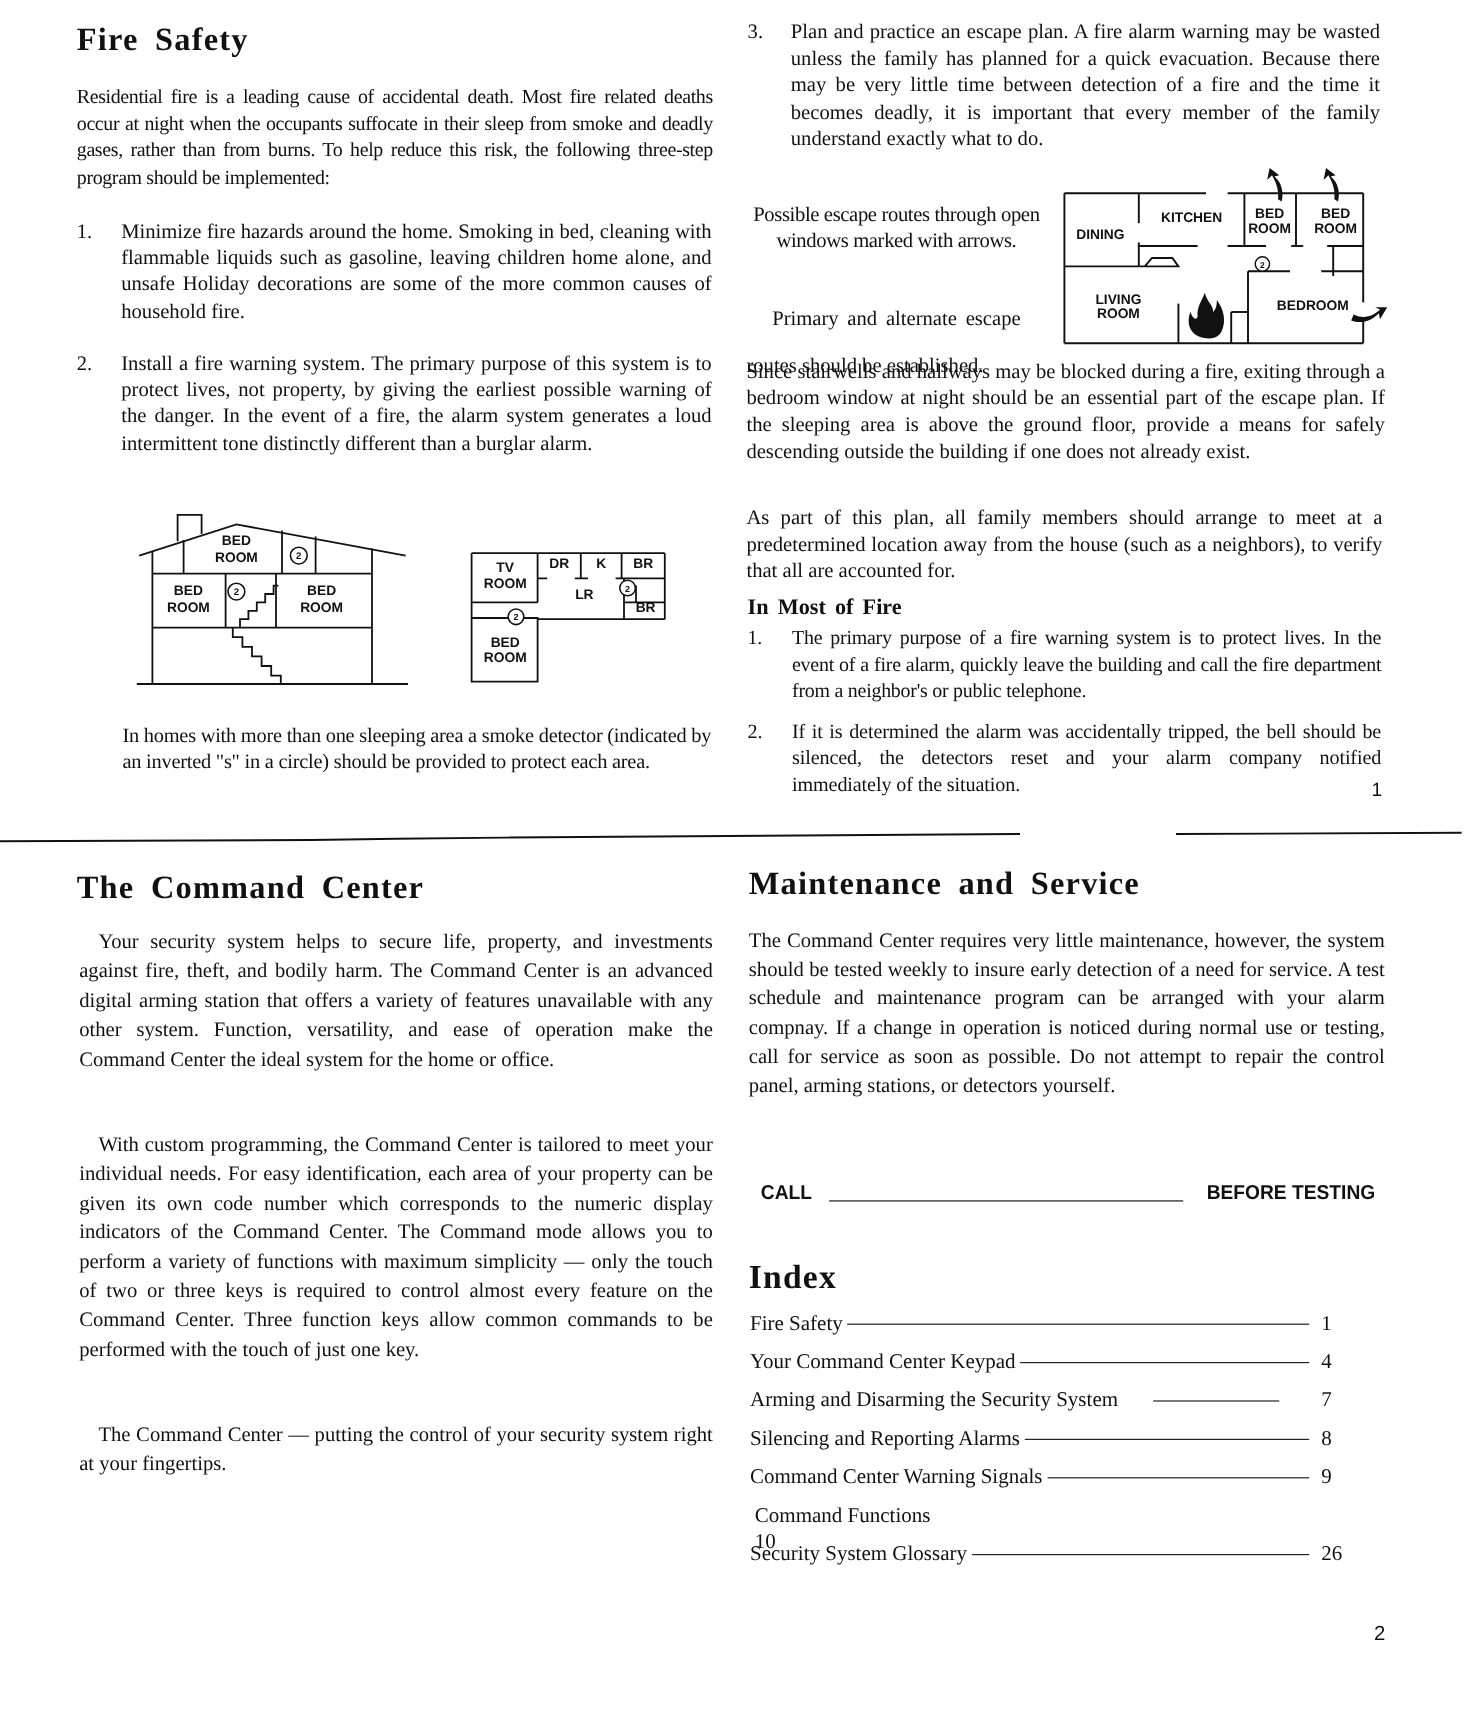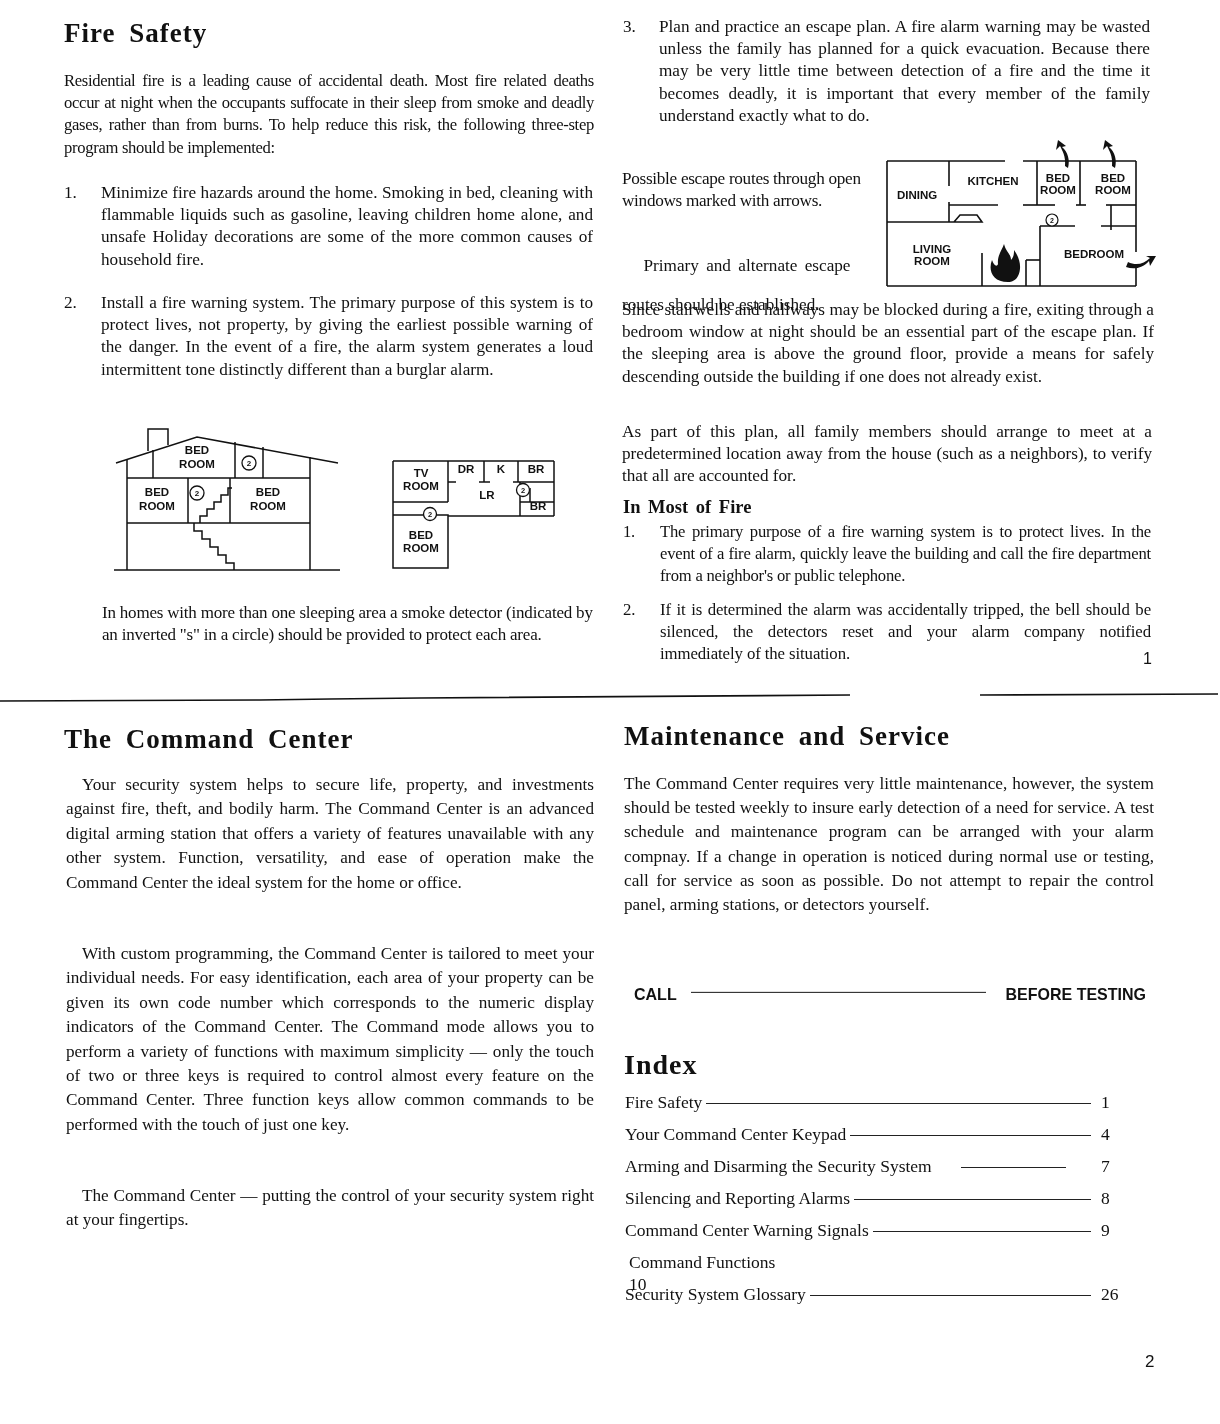--- a/index.html
+++ b/index.html
@@ -14,21 +14,21 @@
   .sans { font-family: "Liberation Sans", "DejaVu Sans", sans-serif; }
   .diag-label { font-family: "Liberation Sans", sans-serif; font-weight: bold; font-size: 11.5px;
                 text-anchor: middle; fill: #111; }
   .diag-label-sm { font-family: "Liberation Sans", sans-serif; font-weight: bold; font-size: 9.5px;
                    text-anchor: middle; fill: #111; }
   .idx-row { position: absolute; left: 625px; width: 500px; height: 24px; font-size: 17.5px;
              display: flex; align-items: baseline; }
   .idx-row .t { white-space: nowrap; }
   .idx-row .lead { flex: 1; border-bottom: 1.3px solid #222; margin: 0 10px 0 4px; transform: translateY(-4px); }
   .idx-row .pg { width: 24px; text-align: left; }
-  .call { position: absolute; left: 634px; top: 986px; width: 512px; display: flex; align-items: center;
+  .call { position: absolute; left: 634px; top: 986px; width: 512px; display: flex; align-items: flex-end;
           font-family: "Liberation Sans", sans-serif; font-weight: bold; font-size: 16px; transform: scaleY(1.05); }
   .call .blank { flex: 1; border-bottom: 1.4px solid #222; margin: 0 20px 0 14px; transform: translateY(-3px); }
 </style>
 </head>
 <body>
 
 <h1 class="sec" style="left:64px; top:18px;">Fire Safety</h1>
 
 <p class="p" style="left:64px; top:70px; width:530px; font-size:16.6px; letter-spacing:-0.3px;">Residential fire is a leading cause of accidental death.  Most fire related deaths occur at night when the occupants suffocate in their sleep from smoke and deadly gases, rather than from burns.  To help reduce this risk, the following three-step program should be implemented:</p>
 
@@ -113,21 +113,21 @@
   <text class="diag-label" x="31" y="94">ROOM</text>
 </svg>
 
 <p class="p" style="left:102px; top:602px; width:492px; font-size:17px; letter-spacing:-0.2px; text-align:left;">In homes with more than one sleeping area a smoke detector (indicated by an inverted "s" in a circle) should be provided to protect each area.</p>
 
 <div class="li" style="left:659px; top:16px; width:491px;">
   <span class="num" style="left:-36px;">3.</span>
   <span>Plan and practice an escape plan.  A fire alarm warning may be wasted unless the family has planned for a quick evacuation.  Because there may be very little time between detection of a fire and the time it becomes deadly, it is important that every member of the family understand exactly what to do.</span>
 </div>
 
-<p class="p" style="left:622px; top:168px; width:250px; font-size:17.2px; text-align:left; letter-spacing:-0.3px;">Possible escape routes through open windows marked with arrows.</p>
+<p class="p" style="left:622px; top:168px; width:250px; font-size:17.2px; text-align:center; letter-spacing:-0.3px;">Possible escape routes through open windows marked with arrows.</p>
 
 <p class="p" style="left:622px; top:255px; width:250px; font-size:17.2px; text-align:center; word-spacing:3px;">Primary and alternate escape</p>
 <p class="p" style="left:622px; top:277px; width:250px; font-size:17.2px; text-align:left;margin-top:17px;">routes should be established.</p>
 
 <svg class="abs" style="left:880px; top:140px;" width="280" height="150">
   <g stroke="#111" stroke-width="1.6" fill="none">
     <line x1="7" y1="21" x2="125" y2="21"></line>
     <line x1="143" y1="21" x2="256" y2="21"></line>
     <line x1="7" y1="21" x2="7" y2="146"></line>
     <line x1="7" y1="146" x2="256" y2="146"></line>

